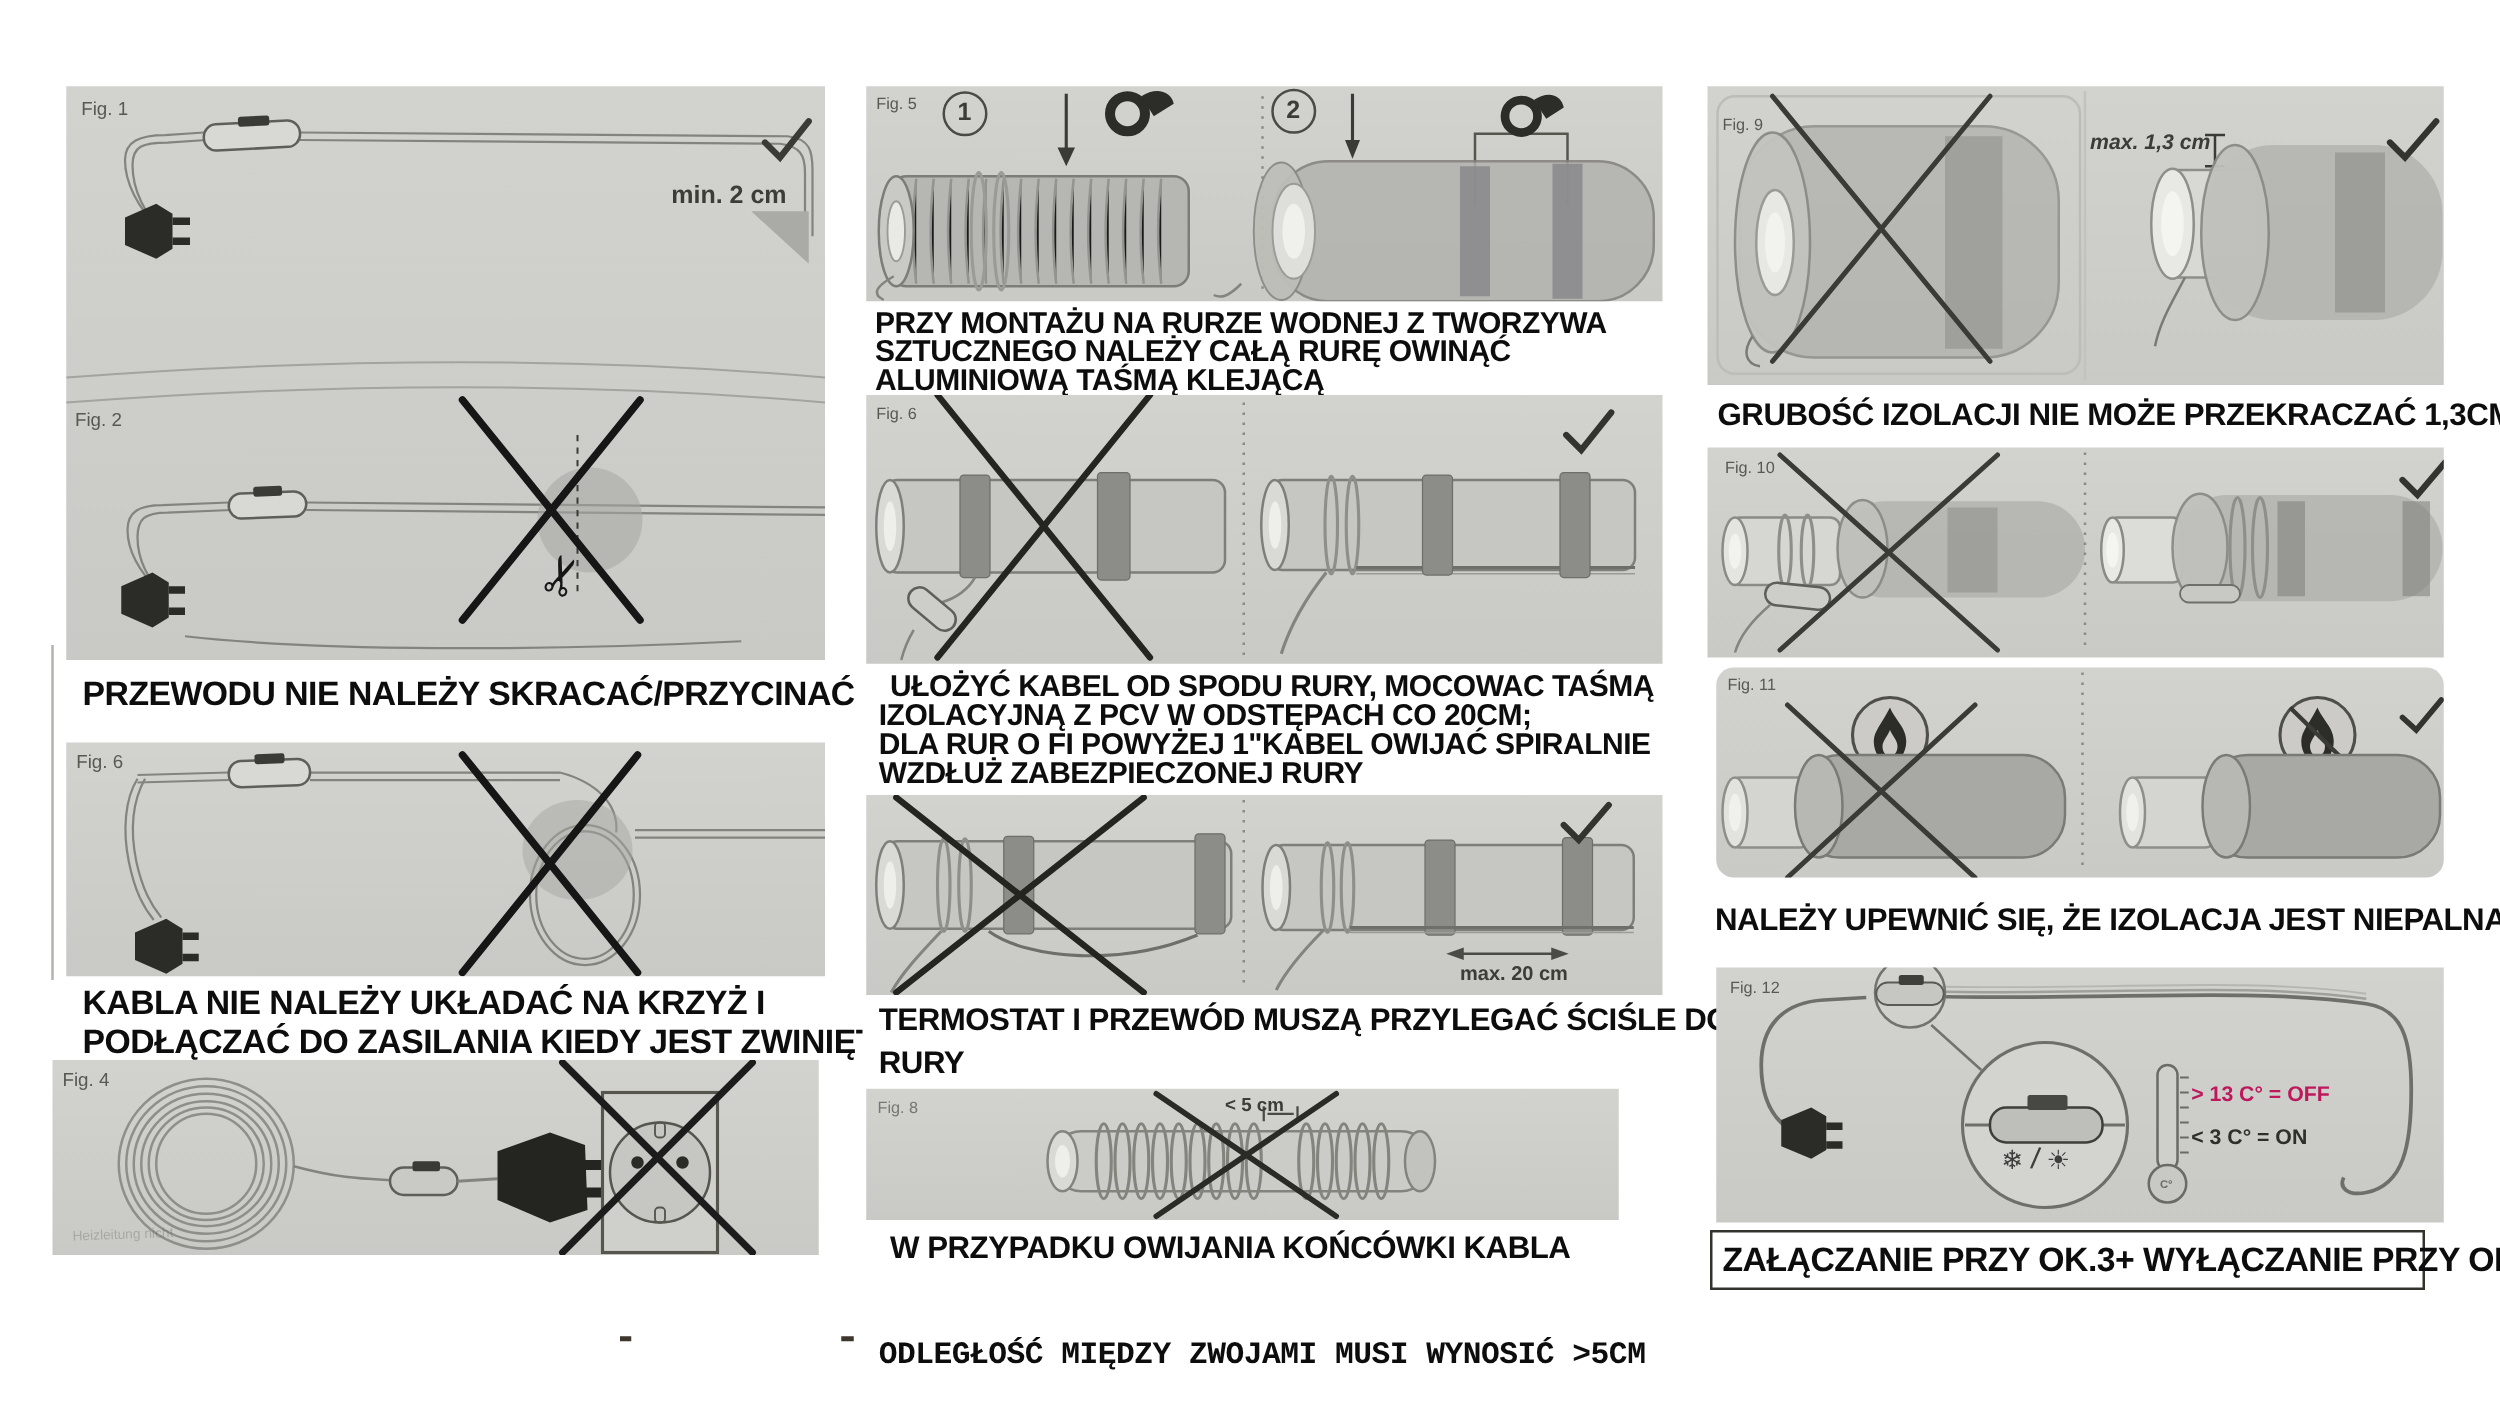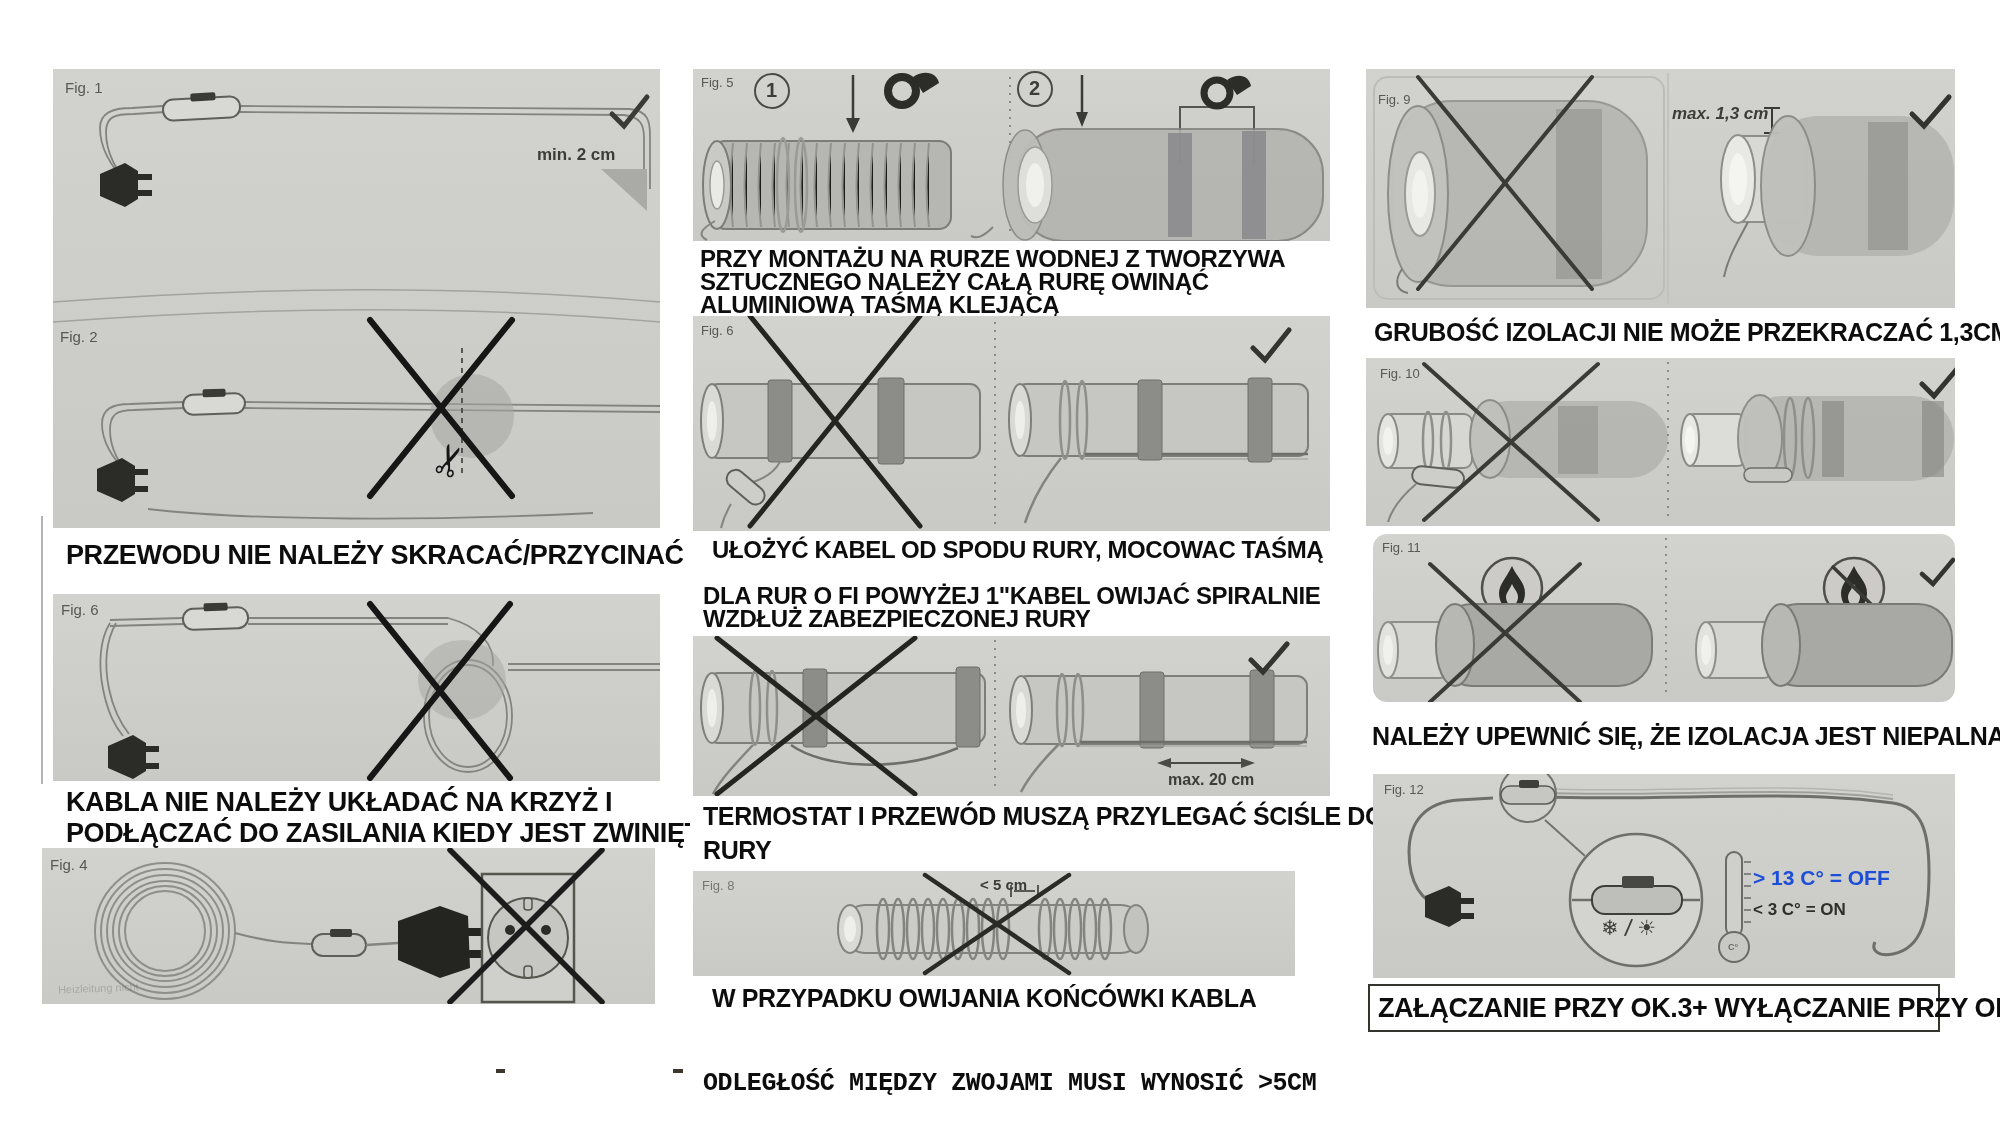--- a/index.html
+++ b/index.html
@@ -76,21 +76,21 @@
 
       <line x1="409" y1="279" x2="409" y2="404" stroke="#3a3a36" stroke-width="1.6" stroke-dasharray="5 5"></line>
 
       <g stroke="#161616" stroke-width="6" stroke-linecap="round">
         <line x1="317" y1="251" x2="459" y2="427"></line>
         <line x1="459" y1="251" x2="317" y2="427"></line>
       </g>
     </svg>
   </div>
   <span class="fig" style="left:65px;top:63px;">Fig. 1</span>
-  <span class="ann" style="left:537px;top:129px;font-size:17px;">min. 2 cm</span>
+  <span class="ann" style="left:537px;top:129px;font-size:20px;">min. 2 cm</span>
   <span class="fig" style="left:60px;top:312px;">Fig. 2</span>
   <span class="scis" style="left:432px;top:420px;">✂</span>
 
   <div class="cap" style="left:53px;top:512px;width:607px;height:58px;"></div>
   <span class="t c27" style="left:66px;top:524px;">PRZEWODU NIE NALEŻY SKRACAĆ/PRZYCINAĆ</span>
   <div class="edge" style="left:41px;top:500px;height:332px;"></div>
 
   <div class="panel" style="left:53px;top:578px;width:607px;height:187px;">
     <svg width="607" height="187" viewBox="0 0 607 187">
       <g stroke="#84847f" stroke-width="1.8" fill="none">
@@ -274,20 +274,21 @@
         <rect x="555" y="62" width="24" height="84" rx="3" fill="#8c8c88" stroke="#6e6e6a"></rect>
         <path d="M368 142 C352 162 340 182 332 207" stroke="#84847f" stroke-width="2.5" fill="none"></path>
       </g>
       <polyline points="560,32 572,44 596,14" fill="none" stroke="#33332f" stroke-width="5" stroke-linecap="round"></polyline>
     </svg>
   </div>
   <span class="fig" style="left:701px;top:307px;font-size:13px;">Fig. 6</span>
 
   <div class="cap" style="left:690px;top:518px;width:640px;height:100px;"></div>
   <span class="t c24" style="left:712px;top:520px;">UŁOŻYĆ KABEL OD SPODU RURY, MOCOWAC TAŚMĄ</span>
+  <span class="t c24" style="left:703px;top:543px;">IZOLACYJNĄ Z PCV W ODSTĘPACH CO 20CM;</span>
   <span class="t c24" style="left:703px;top:566px;">DLA RUR O FI POWYŻEJ 1"KABEL OWIJAĆ SPIRALNIE</span>
   <span class="t c24" style="left:703px;top:589px;">WZDŁUŻ ZABEZPIECZONEJ RURY</span>
 
   <div class="panel" style="left:693px;top:620px;width:637px;height:160px;">
     <svg width="637" height="160" viewBox="0 0 637 160">
 
       <g>
         <rect x="15" y="37" width="277" height="70" rx="10" fill="#c6c6c2" stroke="#7e7e7a" stroke-width="2"></rect>
         <ellipse cx="19" cy="72" rx="11" ry="35" fill="#d9d9d6" stroke="#7e7e7a" stroke-width="2"></ellipse>
         <ellipse cx="19" cy="72" rx="5" ry="19" fill="#eeeeeb"></ellipse>
@@ -545,20 +546,20 @@
         </g>
       </g>
     </svg>
   </div>
   <span class="fig" style="left:1384px;top:766px;font-size:13px;">Fig. 12</span>
   <div style="position:absolute;left:1601px;top:898px;display:flex;gap:6px;align-items:center;">
     <span class="ico">❄</span>
     <span class="ico" style="font-size:24px;transform:rotate(8deg);">/</span>
     <span class="ico">☀</span>
   </div>
-  <span class="ann" style="left:1753px;top:850px;font-size:21px;color:#1d4ed8;">&gt; 13 C° = OFF</span>
+  <span class="ann" style="left:1753px;top:850px;font-size:17px;color:#be185d;">&gt; 13 C° = OFF</span>
   <span class="ann" style="left:1753px;top:884px;font-size:17px;color:#2e2e2a;">&lt; 3 C° = ON</span>
   <span class="ann" style="left:1728px;top:926px;font-size:9px;color:#6a6a66;">C°</span>
 
   <div class="cap" style="left:1368px;top:968px;width:572px;height:48px;border:2px solid #34342f;box-sizing:border-box;"></div>
   <span class="t c27" style="left:1378px;top:977px;">ZAŁĄCZANIE PRZY OK.3+ WYŁĄCZANIE PRZY OK.13+</span>
 
 </div>
 
 </body></html>

